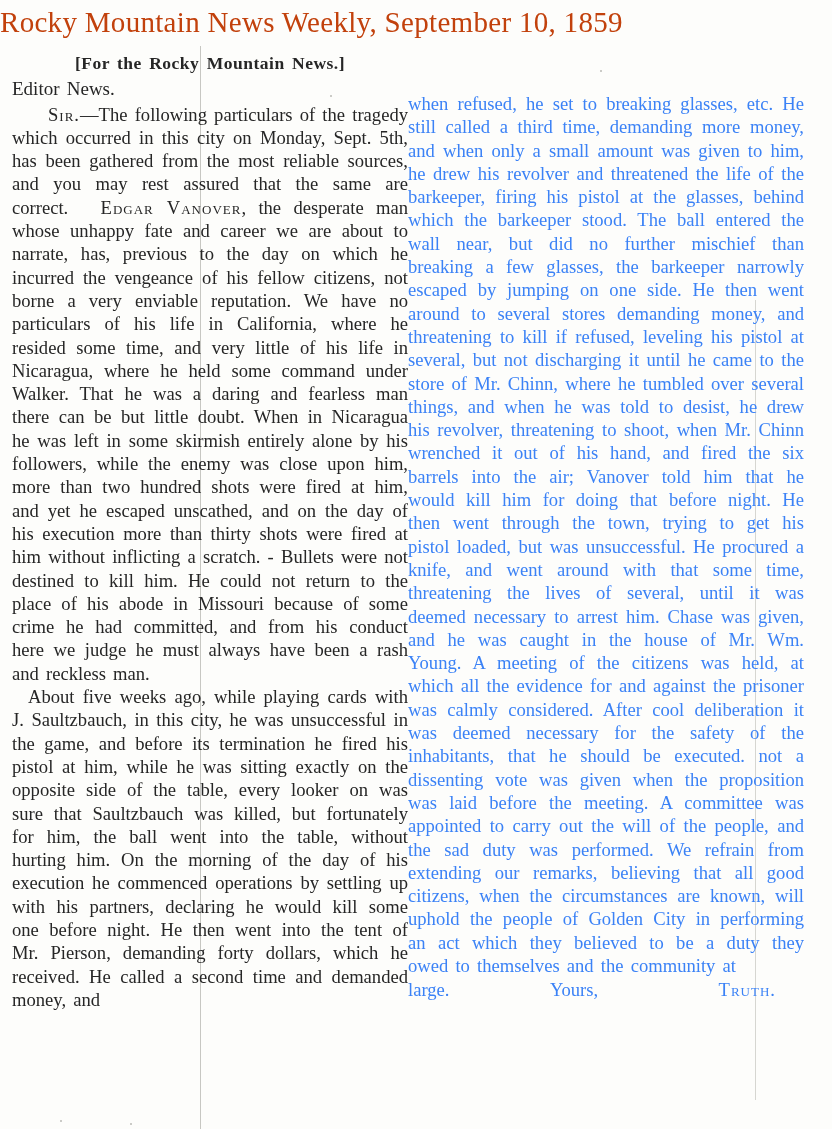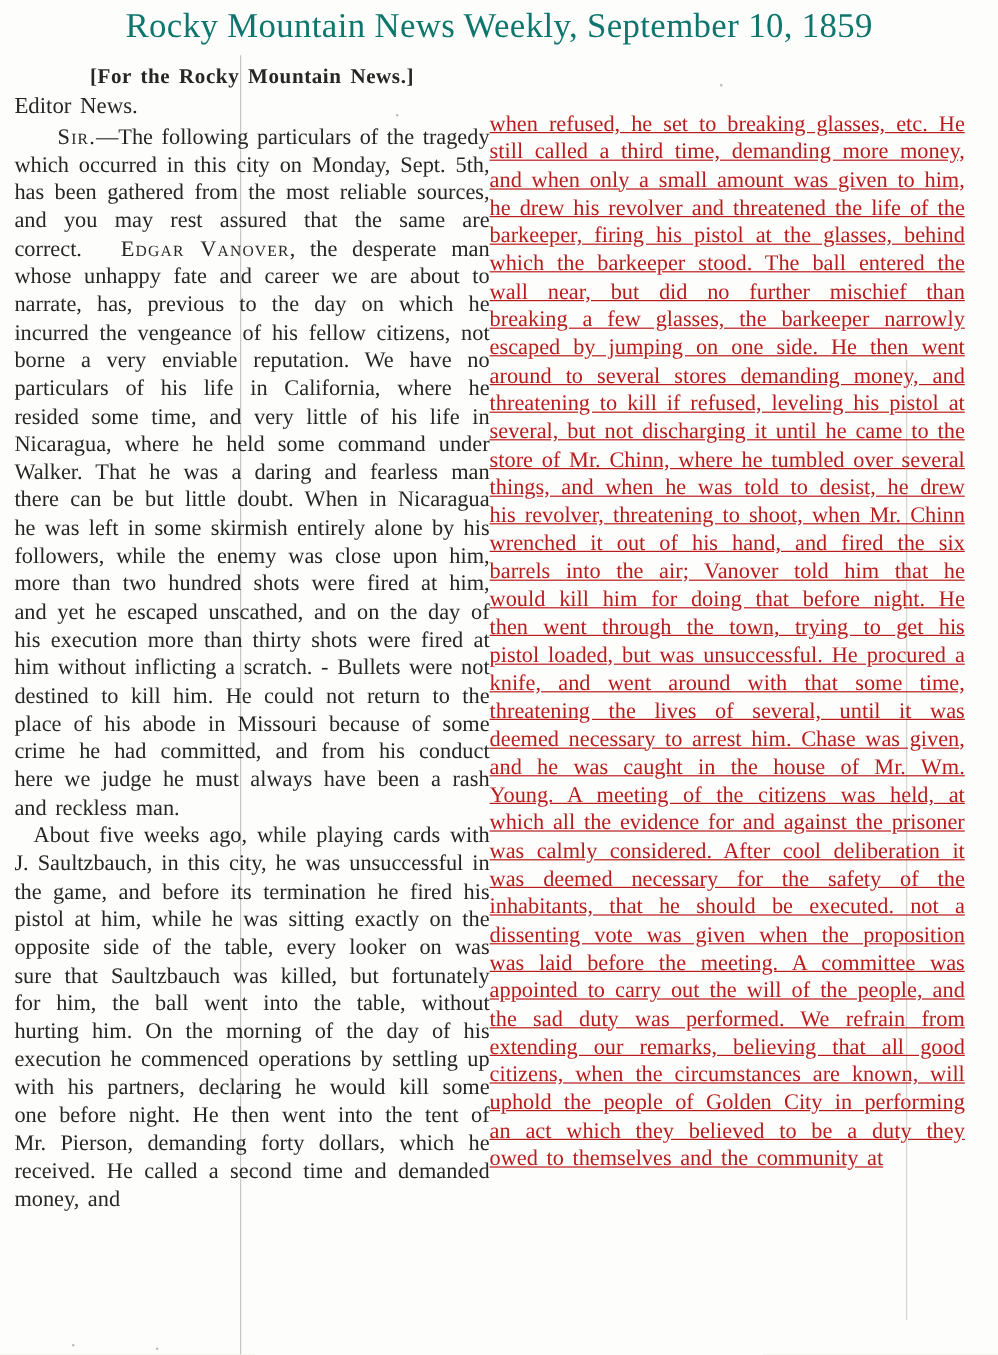--- a/index.html
+++ b/index.html
@@ -9,46 +9,45 @@
     height: 1129px;
     margin: 0 auto;
     background: #fdfdfb;
     overflow: hidden;
     font-family: "Liberation Serif", "DejaVu Serif", serif;
     color: #262626;
   }
   .masthead {
     margin: 0;
     padding-top: 6px;
-    text-align: center;
+    text-align: left;
     font-size: 29px;
     font-weight: 400;
     letter-spacing: 0.3px;
-    color: #0f766e;
+    color: #c2410c;
   }
   .content {
     position: absolute;
     top: 52px;
     left: 12px;
     right: 8px;
     display: flex;
   }
   .col {
     width: 396px;
     text-align: justify;
     font-size: 18.6px;
     line-height: 23.3px;
     word-spacing: 2.5px;
   }
   .col-left { filter: blur(0.2px); }
   .col-right {
-    color: #b91c1c;
+    color: #3b82f6;
     filter: blur(0.45px);
     padding-top: 40px;
-    text-decoration: underline;
   }
   .credit {
     text-align: center;
     font-weight: 700;
     font-size: 17.5px;
     letter-spacing: 0.5px;
     margin-bottom: 2px;
   }
   .salutation {
     font-size: 19px;
@@ -92,20 +91,25 @@
 
     <div class="col col-left">
       <div class="credit">[For the Rocky Mountain News.]</div>
       <div class="salutation">Editor News.</div>
       <p class="body-par"><span class="sc">Sir.</span><span>—The following particulars of the tragedy which occurred in this city on Monday, Sept. 5th, has been gathered from the most reliable sources, and you may rest assured that the same are correct. </span><span class="sc">Edgar Vanover</span><span>, the desperate man whose unhappy fate and career we are about to narrate, has, previous to the day on which he incurred the vengeance of his fellow citizens, not borne a very enviable reputation. We have no particulars of his life in California, where he resided some time, and very little of his life in Nicaragua, where he held some command under Walker. That he was a daring and fearless man there can be but little doubt. When in Nicaragua he was left in some skirmish entirely alone by his followers, while the enemy was close upon him, more than two hundred shots were fired at him, and yet he escaped unscathed, and on the day of his execution more than thirty shots were fired at him without inflicting a scratch. - Bullets were not destined to kill him. He could not return to the place of his abode in Missouri because of some crime he had committed, and from his conduct here we judge he must always have been a rash and reckless man.</span></p>
       <p class="body-par">About five weeks ago, while playing cards with J. Saultzbauch, in this city, he was unsuccessful in the game, and before its termination he fired his pistol at him, while he was sitting exactly on the opposite side of the table, every looker on was sure that Saultzbauch was killed, but fortunately for him, the ball went into the table, without hurting him. On the morning of the day of his execution he commenced operations by settling up with his partners, declaring he would kill some one before night. He then went into the tent of Mr. Pierson, demanding forty dollars, which he received. He called a second time and demanded money, and</p>
     </div>
 
     <div class="col col-right">
       <p class="body-par" style="text-indent:0">when refused, he set to breaking glasses, etc. He still called a third time, demanding more money, and when only a small amount was given to him, he drew his revolver and threatened the life of the barkeeper, firing his pistol at the glasses, behind which the barkeeper stood. The ball entered the wall near, but did no further mischief than breaking a few glasses, the barkeeper narrowly escaped by jumping on one side. He then went around to several stores demanding money, and threatening to kill if refused, leveling his pistol at several, but not discharging it until he came to the store of Mr. Chinn, where he tumbled over several things, and when he was told to desist, he drew his revolver, threatening to shoot, when Mr. Chinn wrenched it out of his hand, and fired the six barrels into the air; Vanover told him that he would kill him for doing that before night. He then went through the town, trying to get his pistol loaded, but was unsuccessful. He procured a knife, and went around with that some time, threatening the lives of several, until it was deemed necessary to arrest him. Chase was given, and he was caught in the house of Mr. Wm. Young. A meeting of the citizens was held, at which all the evidence for and against the prisoner was calmly considered. After cool deliberation it was deemed necessary for the safety of the inhabitants, that he should be executed. not a dissenting vote was given when the proposition was laid before the meeting. A committee was appointed to carry out the will of the people, and the sad duty was performed. We refrain from extending our remarks, believing that all good citizens, when the circumstances are known, will uphold the people of Golden City in performing an act which they believed to be a duty they owed to themselves and the community at</p>
+      <div class="closing">
+        <span>large.</span>
+        <span>Yours,</span>
+        <span class="sc">Truth.</span>
+      </div>
     </div>
 
   </div>
 
   <div class="speck" style="left:60px;  top:1120px;"></div>
   <div class="speck" style="left:130px; top:1123px;"></div>
   <div class="speck" style="left:330px; top:95px;"></div>
   <div class="speck" style="left:600px; top:70px;"></div>
   <div class="speck" style="left:790px; top:410px;"></div>
   <div class="speck" style="left:420px; top:640px;"></div>

